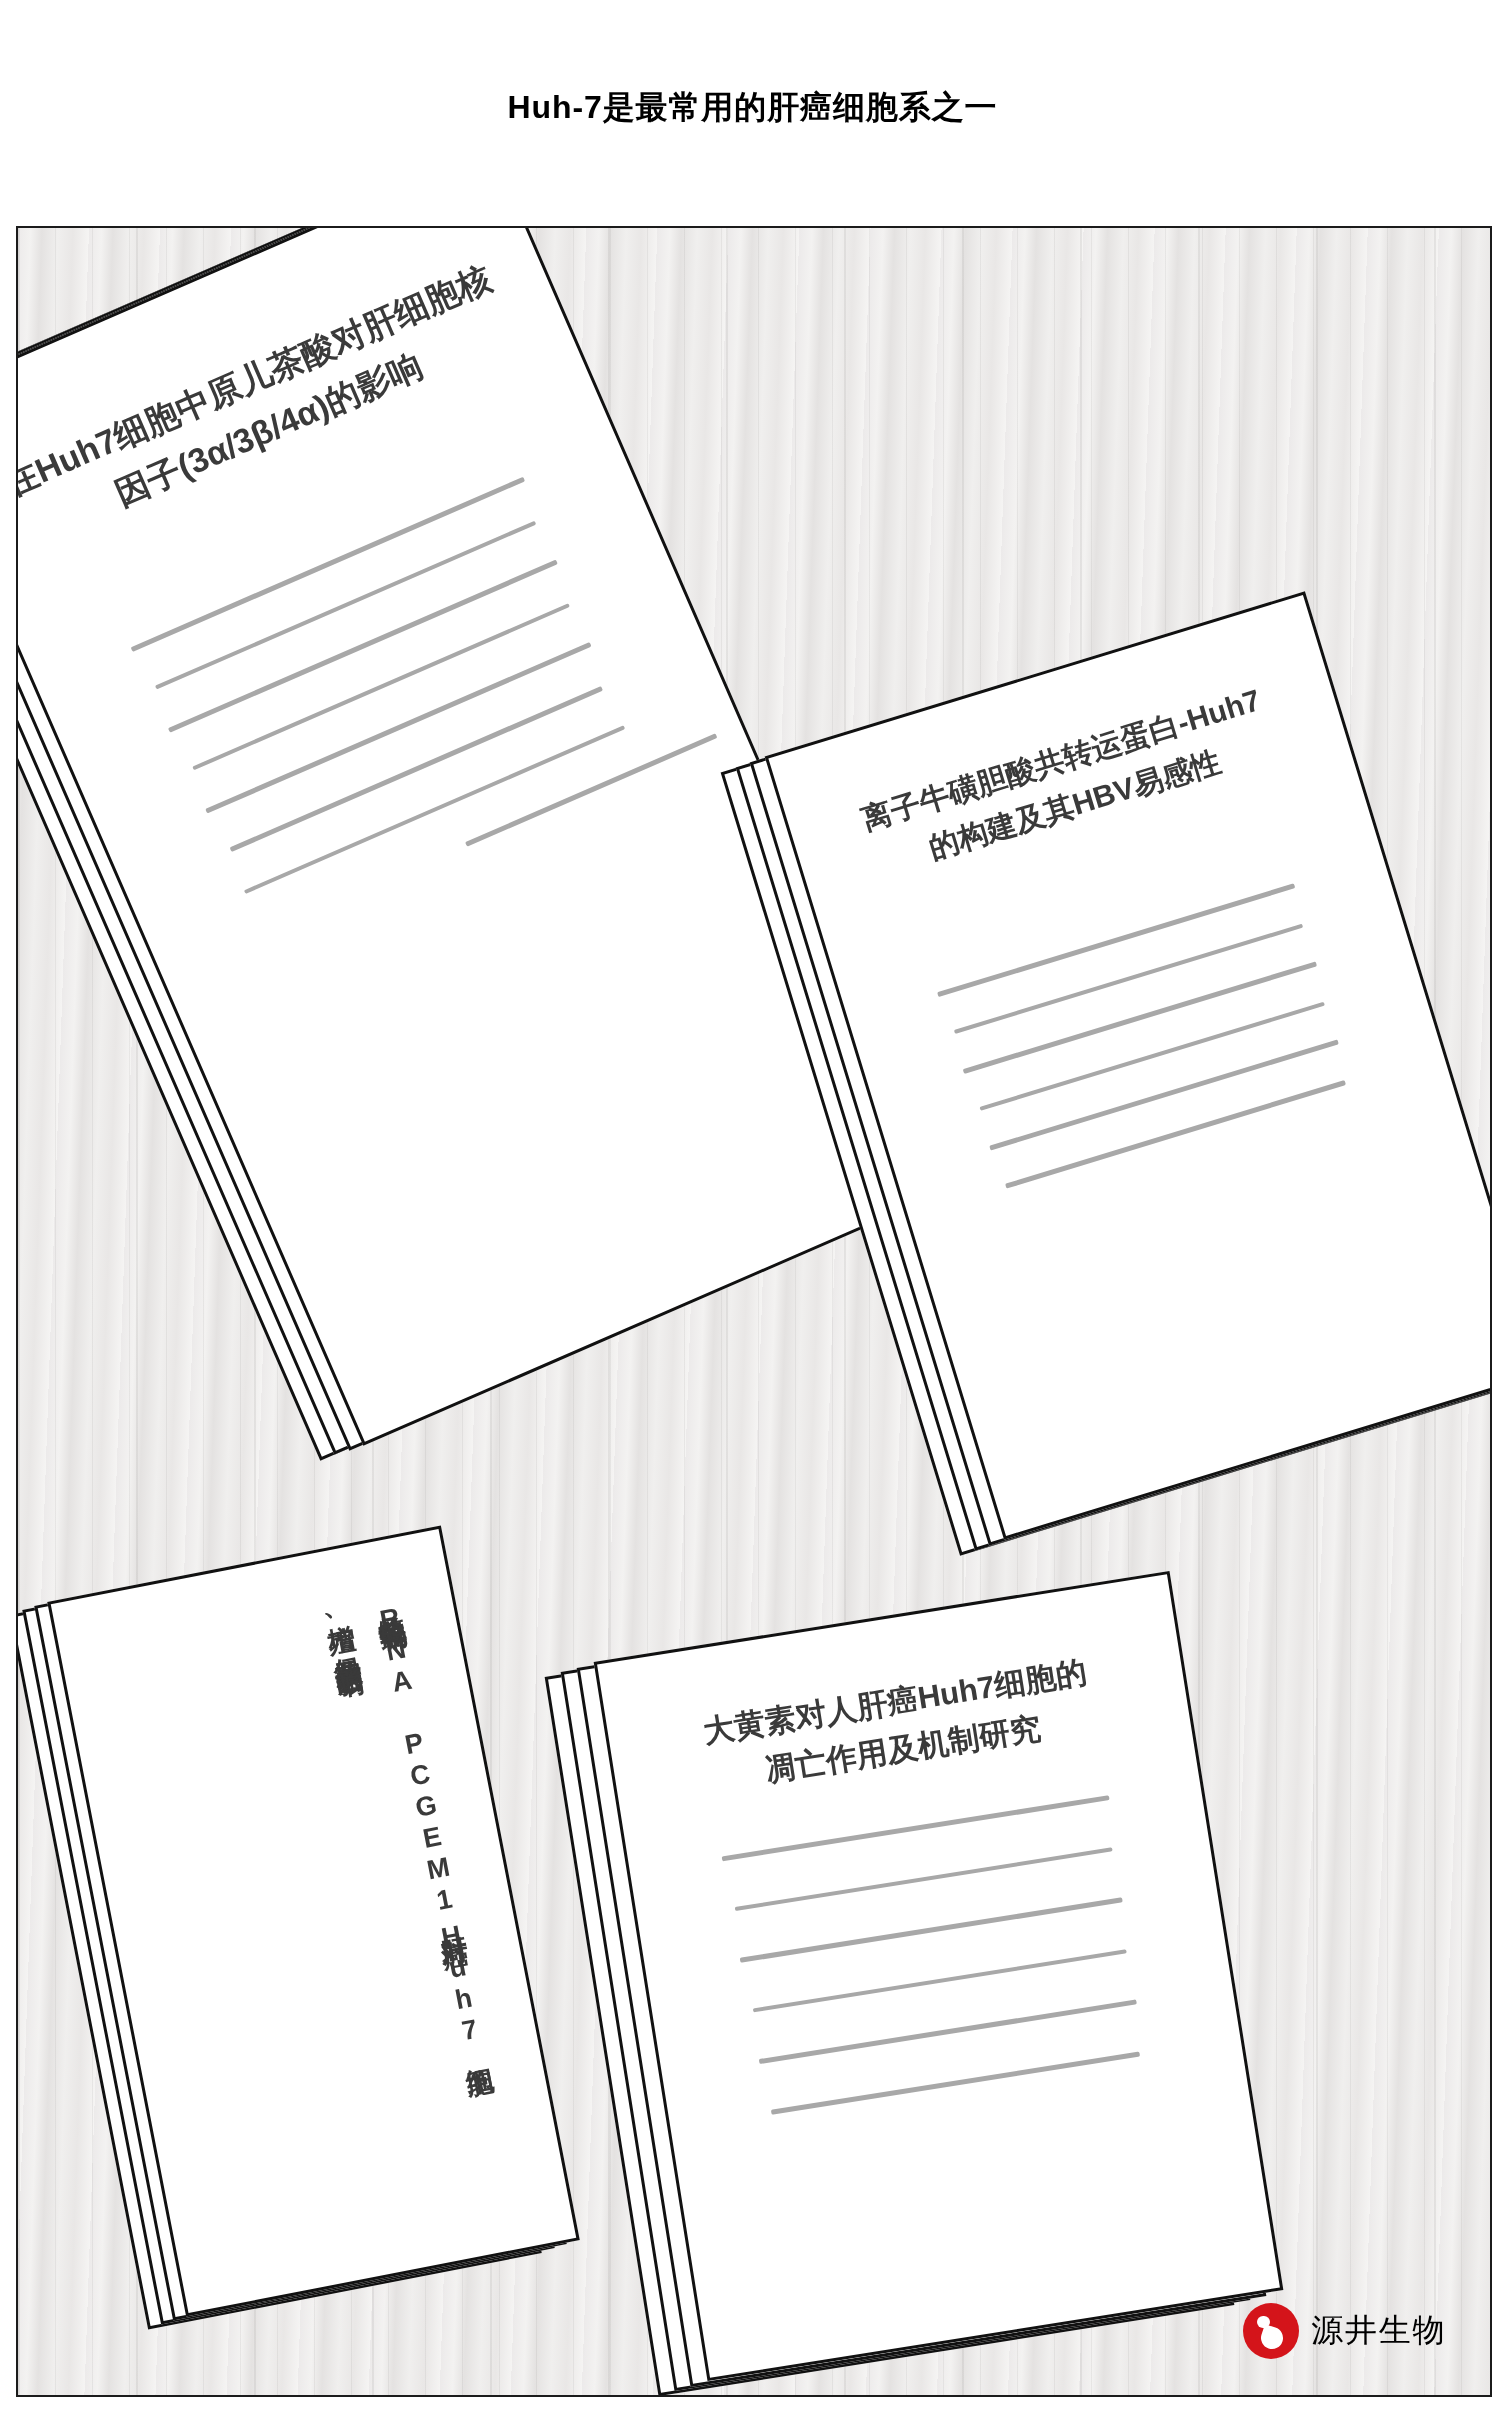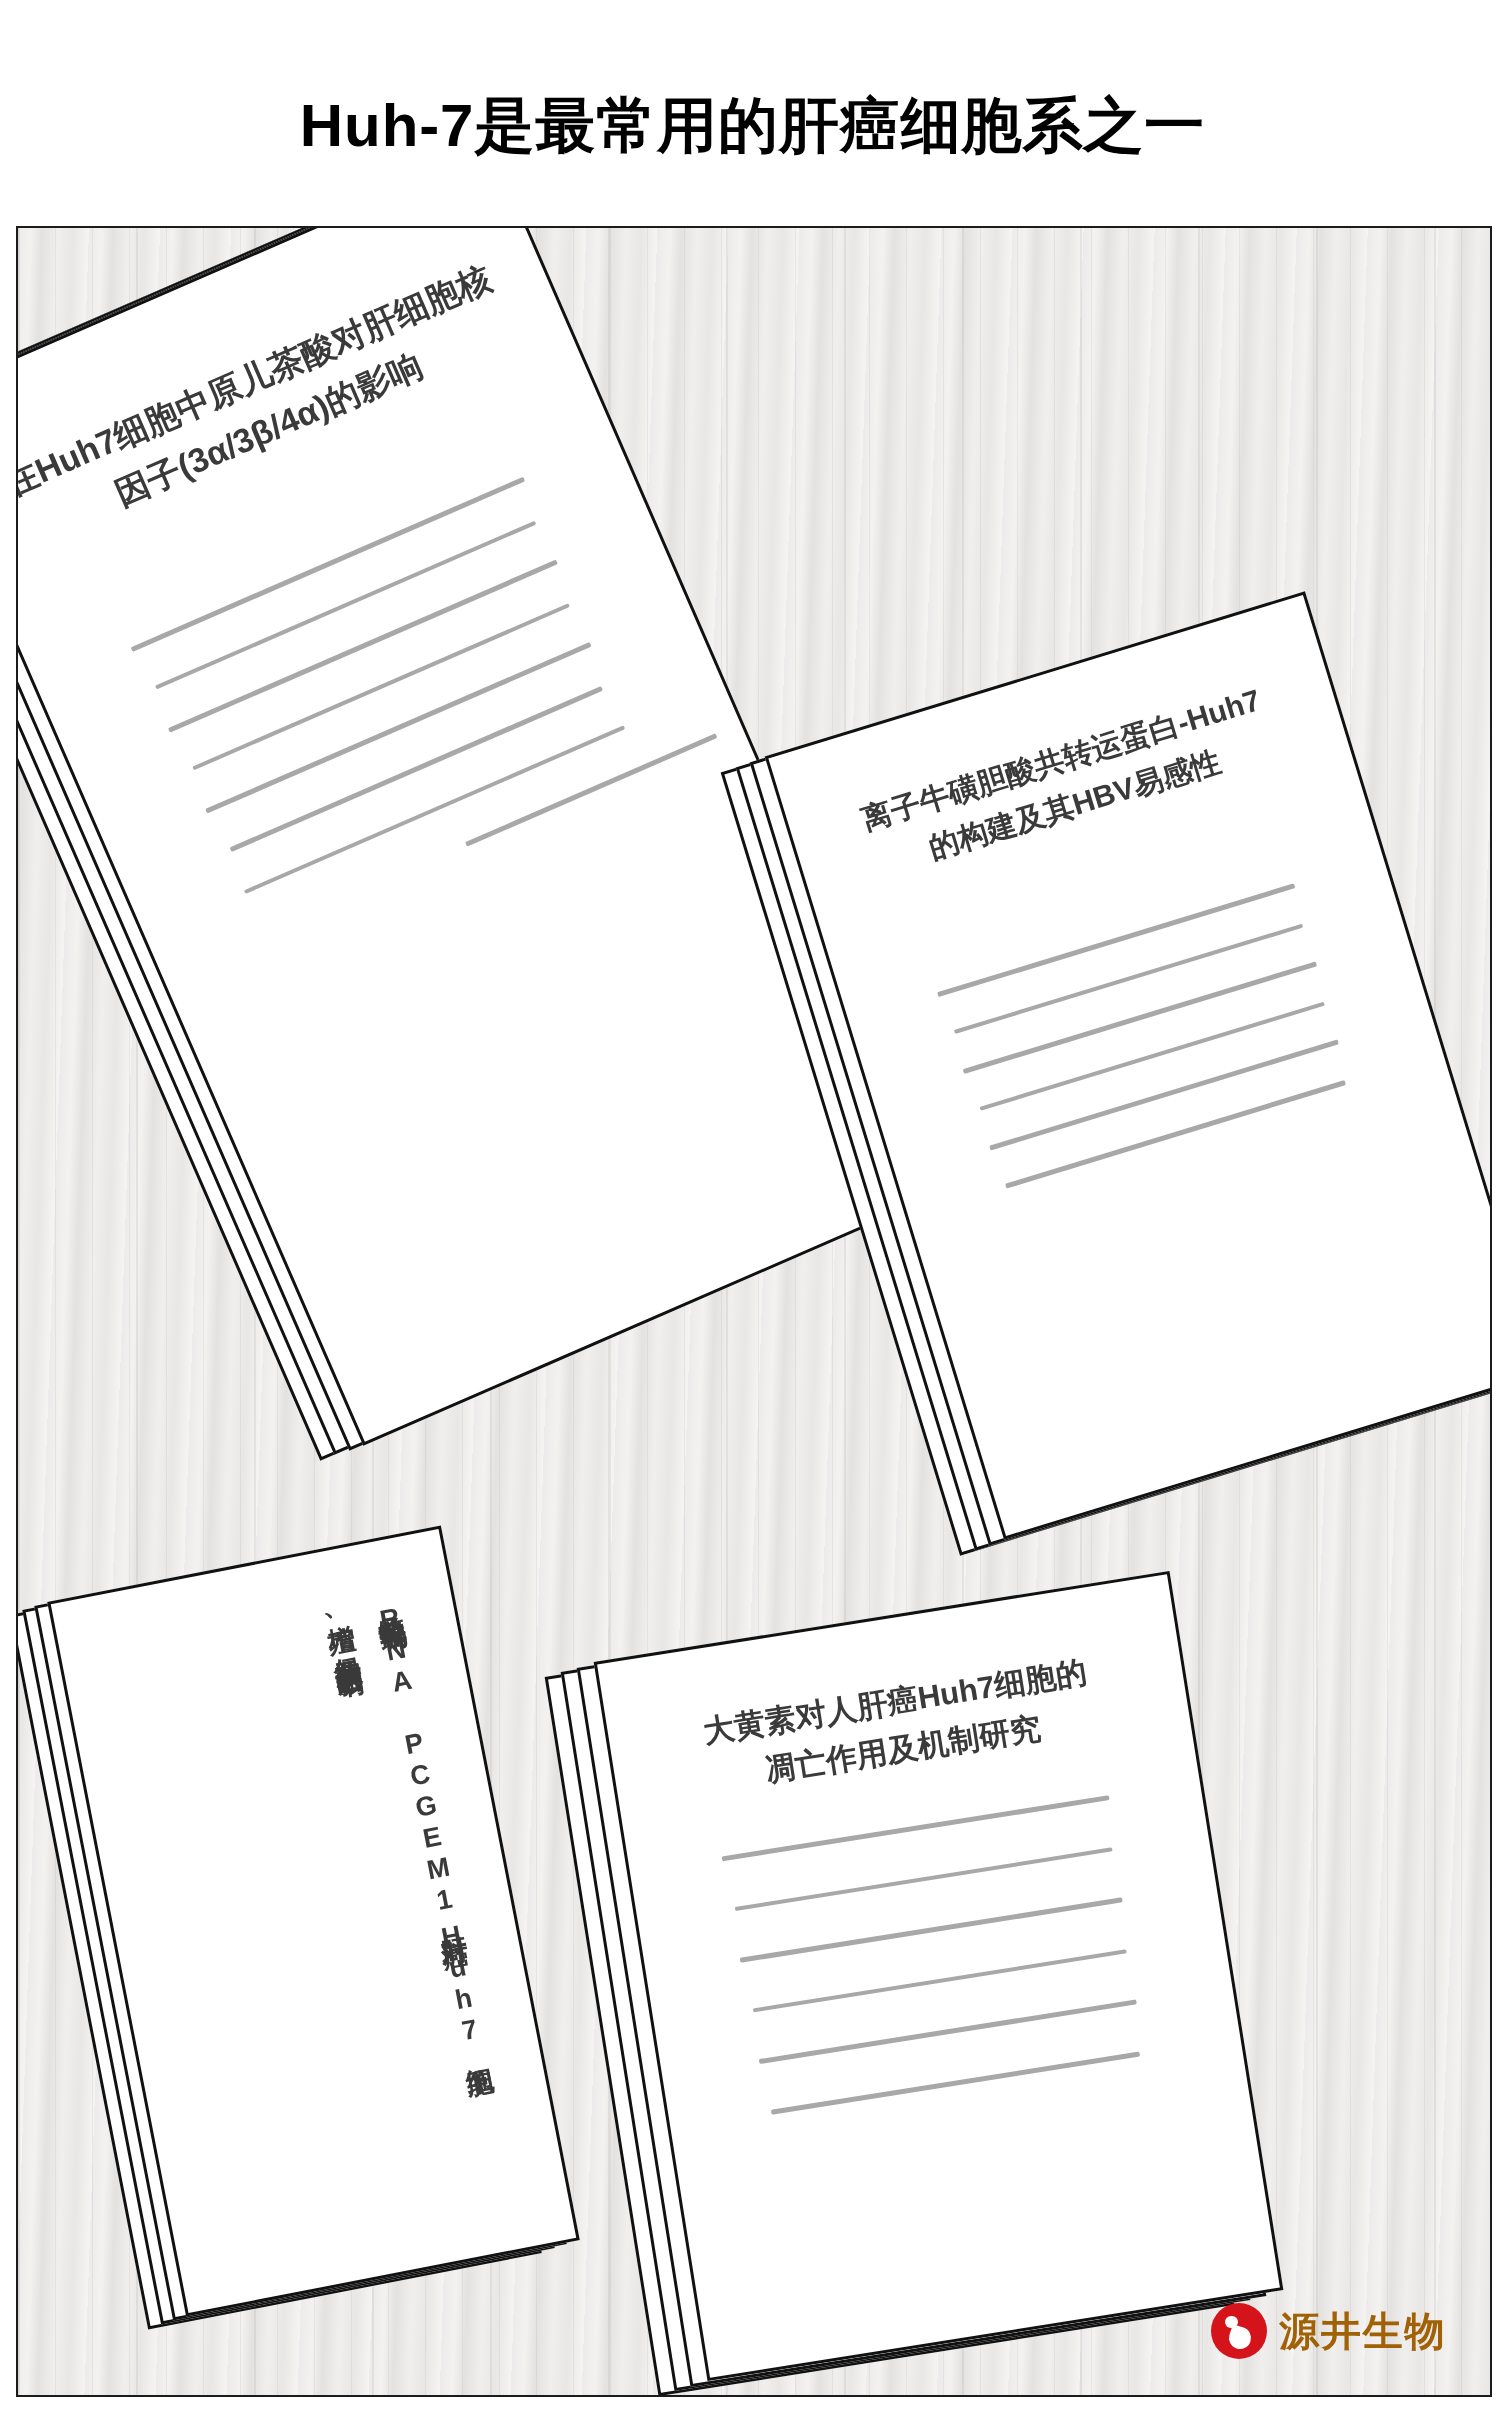--- a/index.html
+++ b/index.html
@@ -15,21 +15,21 @@
     overflow: hidden;
   }
 
   
   .page-title {
     position: absolute;
     top: 86px;
     left: 0;
     width: 1505px;
     text-align: center;
-    font-size: 60px;
+    font-size: 32px;
     font-weight: bold;
     color: #000000;
     letter-spacing: 0.9px;
   }
 
   
   .illustration {
     position: absolute;
     left: 16.4px;
     top: 226px;
@@ -207,23 +207,23 @@
     position: absolute;
     left: 18px;
     top: 24px;
     width: 22px;
     height: 22px;
     border-radius: 0 50% 50% 50%;
     background: #ffffff;
     transform: rotate(18deg);
   }
   .logo-text {
-    font-size: 40px;
-    font-weight: 700;
-    color: #a16207;
+    font-size: 32px;
+    font-weight: 400;
+    color: #000000;
     letter-spacing: 1.8px;
   }
 </style>
 </head>
 <body>
 
 <div class="page-title">Huh-7是最常用的肝癌细胞系之一</div>
 
 <div class="illustration">
   <div class="wood"></div>

